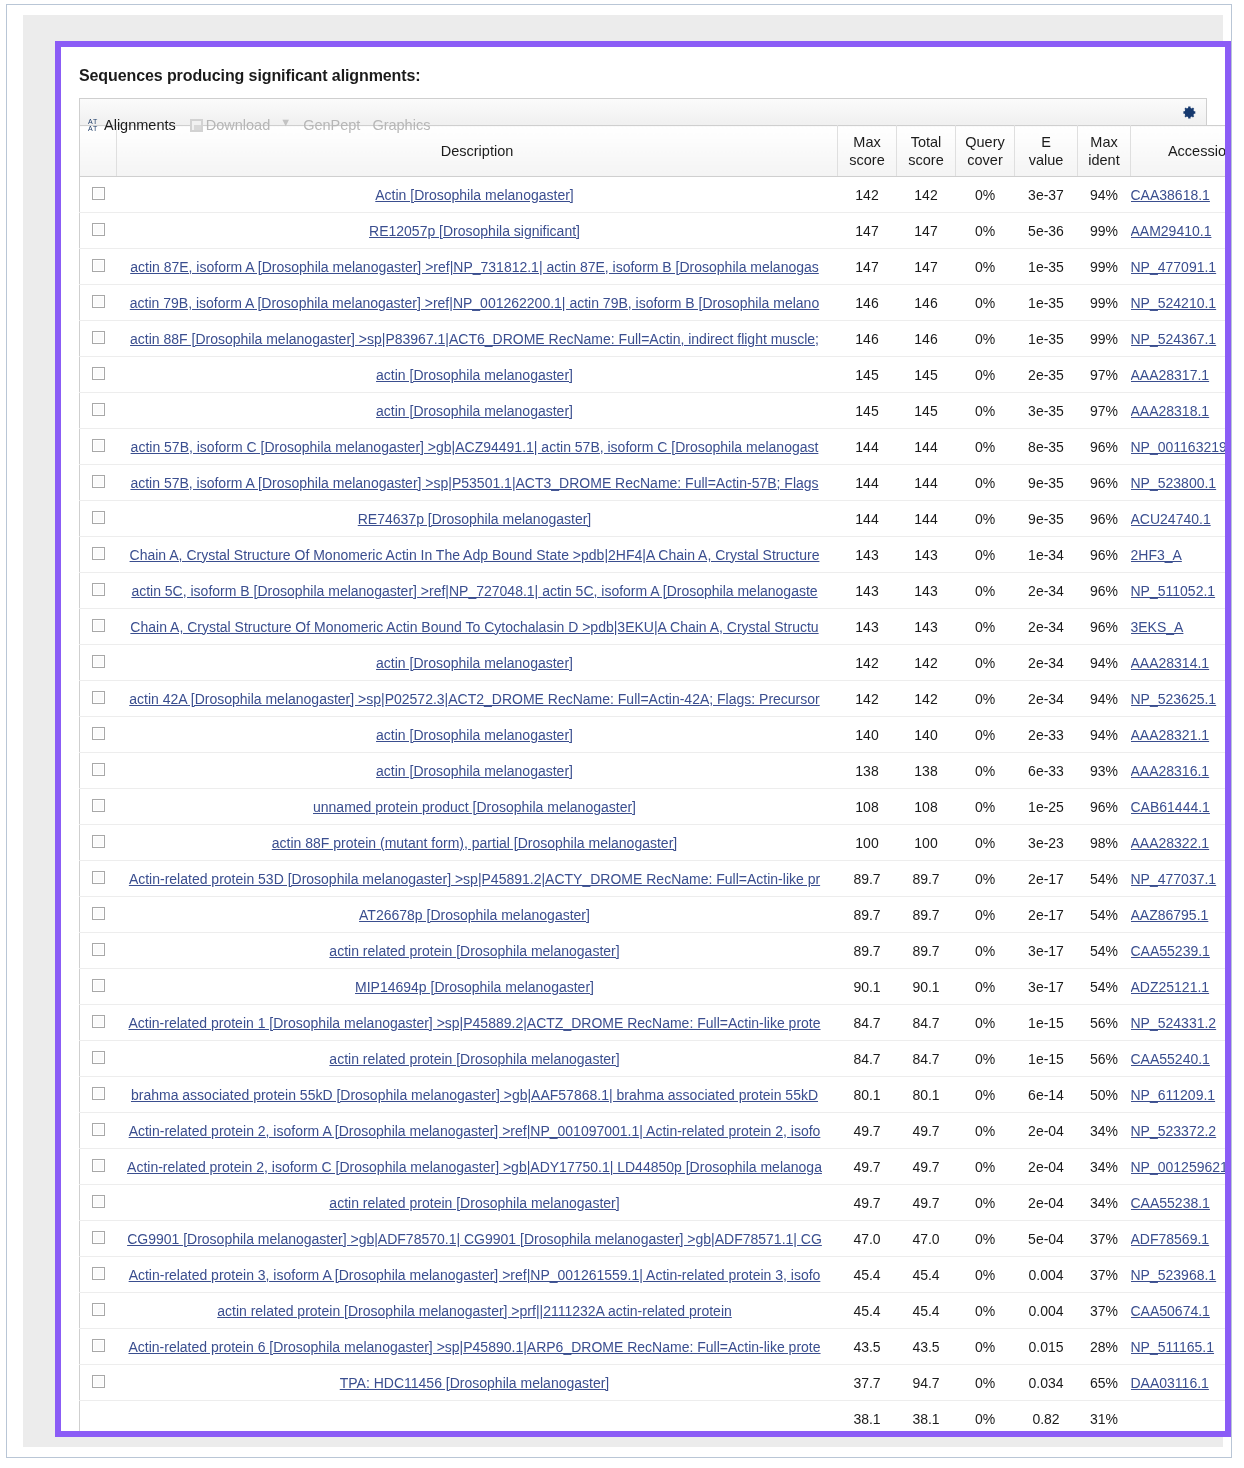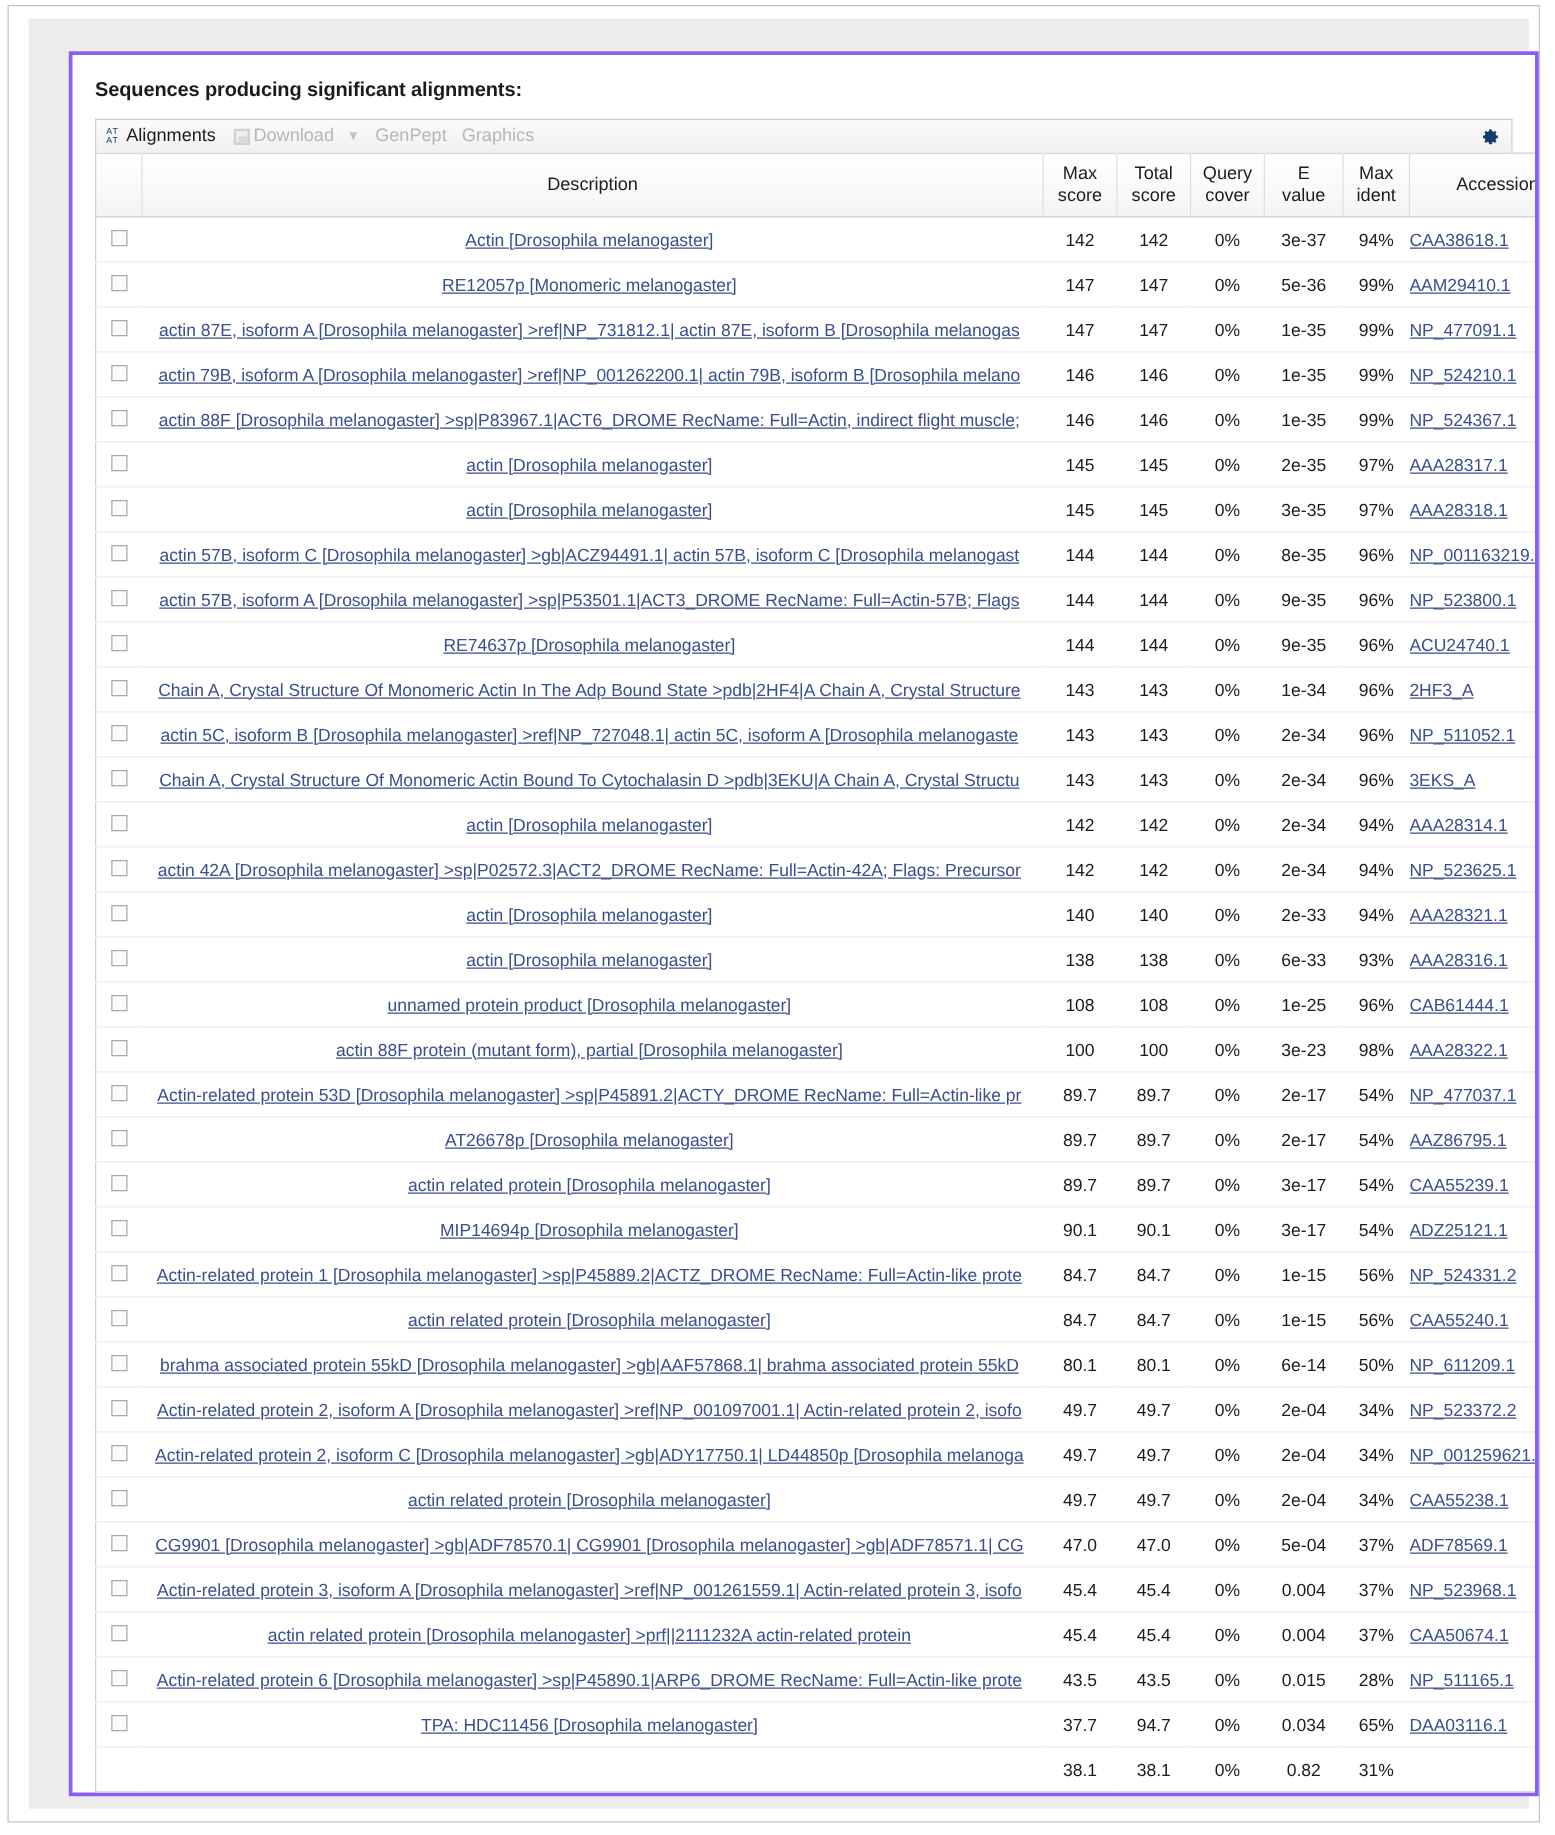--- a/index.html
+++ b/index.html
@@ -30,21 +30,21 @@
     left: 16px; top: 10px;
     width: 1200px; height: 1432px;
     background: #ececec;
     box-sizing: border-box;
   }
   #content-card {
     position: absolute;
     left: 32px; top: 26px;
     width: 1176px; height: 1396px;
     background: #ffffff;
-    border: 3px solid #8b5cf6;
+    border: 6px solid #8b5cf6;
     box-sizing: border-box;
     overflow: hidden;
   }
   .inner-pad {
     padding: 14px 18px 0 18px;
   }
   
   #section-title {
     font-size: 16px;
     font-weight: bold;
@@ -71,22 +71,22 @@
     color: #1b1b1b;
   }
   
   #toolbar {
     margin-top: 13px;
     height: 27px;
     border: 1px solid #cfcfcf;
     border-bottom: none;
     background: linear-gradient(to bottom, #fbfbfb 0%, #f0f0f0 100%);
     display: flex;
-    align-items: center;
-    padding: 0 8px 0 6px;
+    align-items: flex-start;
+    padding: 18px 8px 0 6px;
     position: relative;
     box-sizing: border-box;
   }
   .tb-item {
     font-size: 14.5px;
     white-space: nowrap;
     display: flex;
     align-items: center;
   }
   #tb-alignments-label {
@@ -284,21 +284,21 @@
                   <td class="col-max">142</td>
                   <td class="col-total">142</td>
                   <td class="col-qcov">0%</td>
                   <td class="col-eval">3e-37</td>
                   <td class="col-ident">94%</td>
                   <td class="col-acc"><a class="acc-link">CAA38618.1</a></td>
                 </tr>
                 <tr>
                   <td class="col-check"><span class="row-checkbox"></span></td>
                   <td class="col-desc">
-                    <a class="desc-link">RE12057p [Monomeric melanogaster]</a>
+                    <a class="desc-link">RE12057p [Drosophila significant]</a>
                   </td>
                   <td class="col-max">147</td>
                   <td class="col-total">147</td>
                   <td class="col-qcov">0%</td>
                   <td class="col-eval">5e-36</td>
                   <td class="col-ident">99%</td>
                   <td class="col-acc"><a class="acc-link">AAM29410.1</a></td>
                 </tr>
                 <tr>
                   <td class="col-check"><span class="row-checkbox"></span></td>

